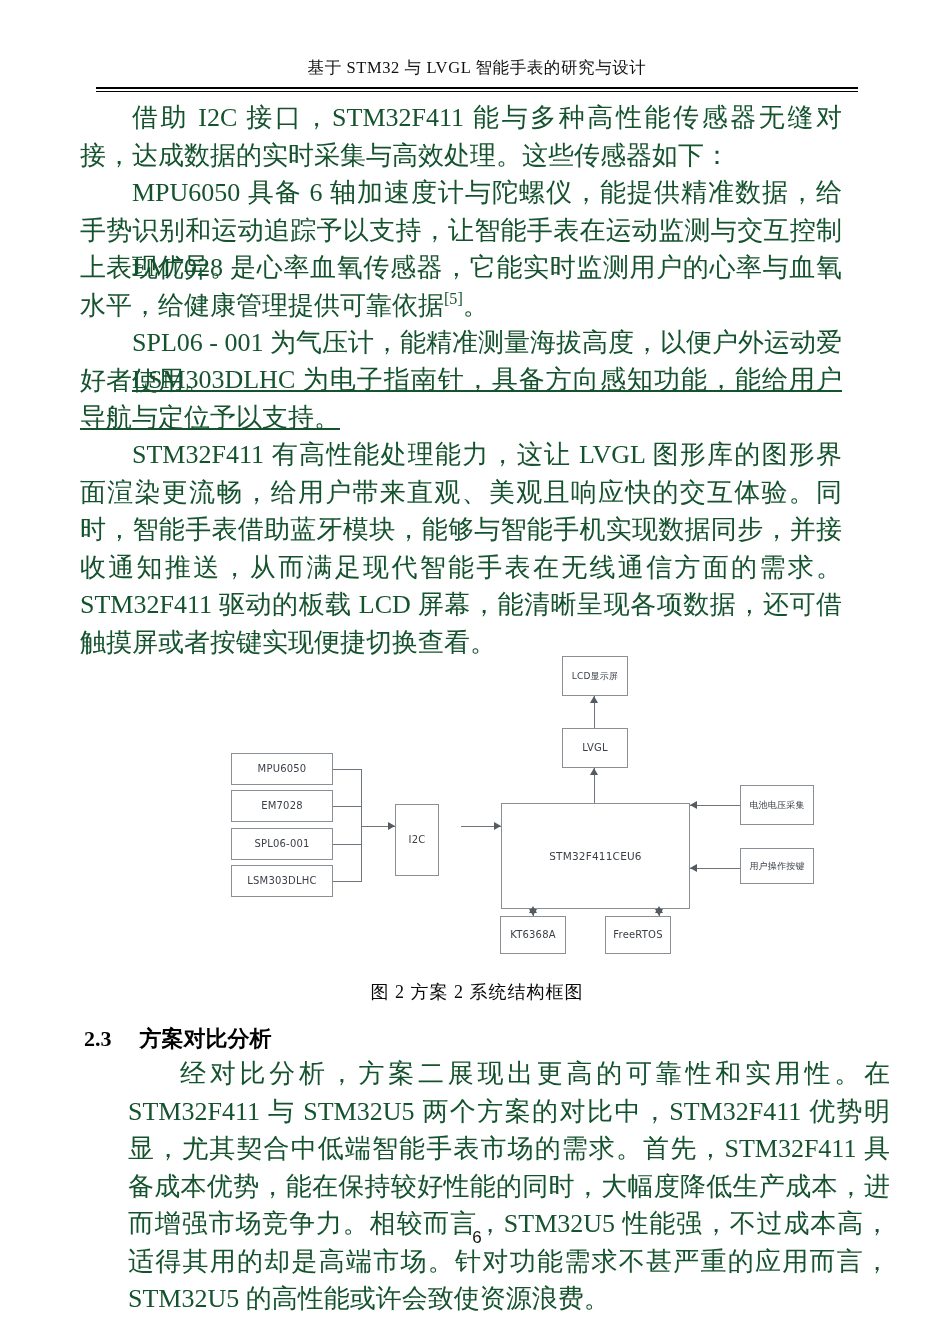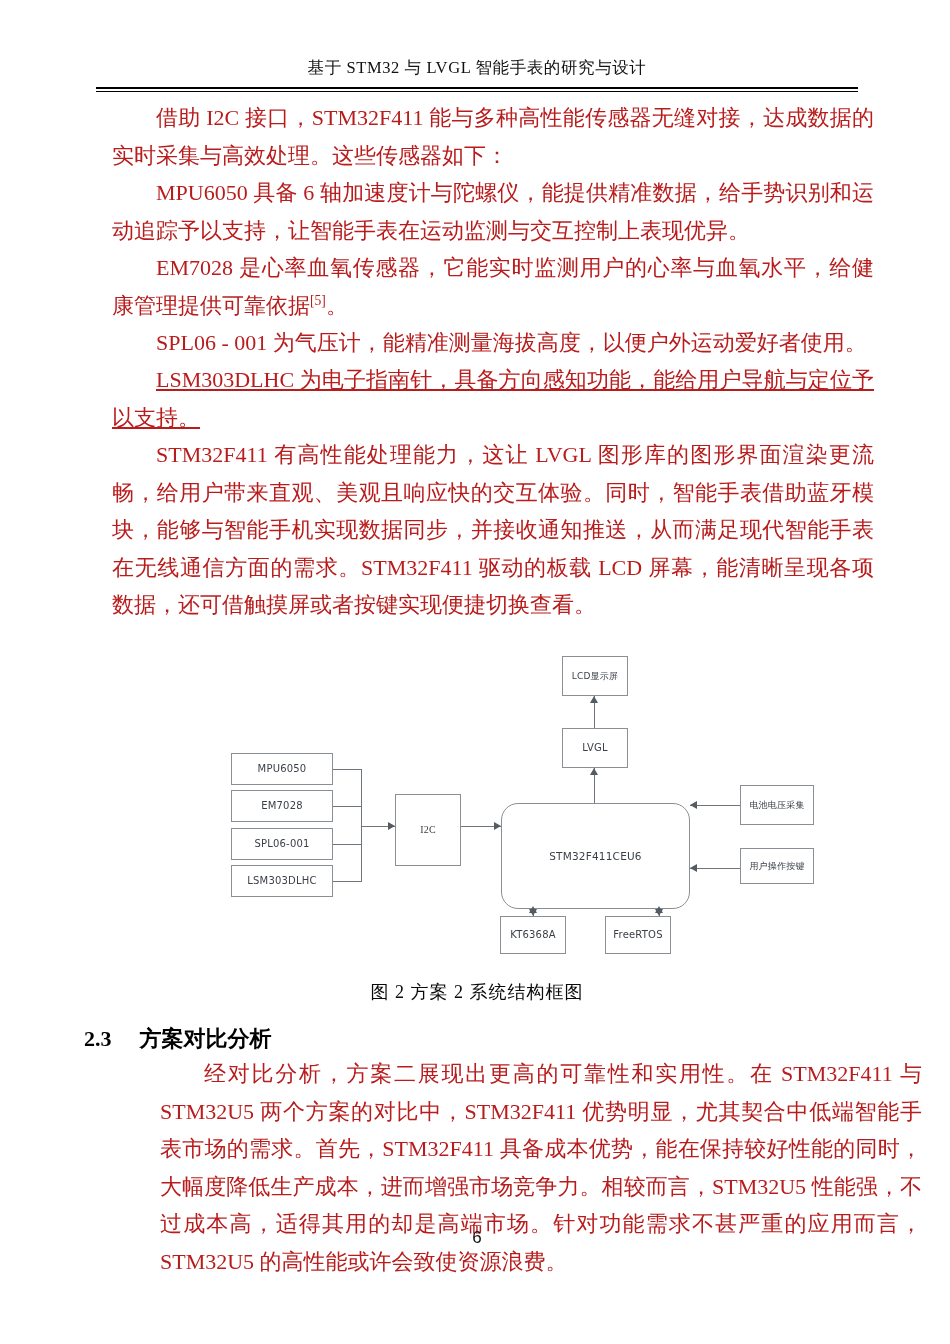--- a/index.html
+++ b/index.html
@@ -44,27 +44,27 @@
     left: 96px;
     top: 91px;
     width: 762px;
     height: 1px;
     background: #000;
   }
 
   
   .body-block {
     position: absolute;
-    left: 112px;
-    width: 762px;
-    font-size: 22px;
+    left: 80px;
+    width: 762px;
+    font-size: 26px;
     line-height: 37.5px;
     text-align: justify;
     text-justify: inter-character;
-    color: #b91c1c;
+    color: #14532d;
   }
   .para {
     text-indent: 2em;
     margin: 0;
   }
   sup.cite {
     font-size: 0.62em;
     vertical-align: super;
     line-height: 0;
   }
@@ -117,21 +117,21 @@
     align-items: center;
     justify-content: center;
     font-family: "DejaVu Sans", "Liberation Sans", sans-serif;
     font-size: 10px;
     color: #3a3f46;
     letter-spacing: 0.2px;
     text-align: center;
     line-height: 1.2;
   }
   .node.cn { font-size: 9px; }
-  .node.mcu { font-size: 10.5px; border-radius: 17px; }
+  .node.mcu { font-size: 10.5px; }
 
   
   .ln {
     position: absolute;
     background: #6f757c;
   }
   .ln.h { height: 1px; }
   .ln.v { width: 1px; }
 
   .arrow {
@@ -231,21 +231,21 @@
       <div class="ln h" style="left:333px; top:129px; width:28px;"></div>
       <div class="ln h" style="left:333px; top:166px; width:28px;"></div>
       <div class="ln h" style="left:333px; top:204px; width:28px;"></div>
       <div class="ln h" style="left:333px; top:241px; width:28px;"></div>
 
       <div class="ln v" style="left:361px; top:129px; height:113px;"></div>
 
       <div class="ln h" style="left:361px; top:186px; width:34px;"></div>
       <div class="arrow right" style="left:388px; top:182px;"></div>
 
-      <div class="node" style="left:395px; top:154px; width:66px; height:72px;font-family:Liberation Serif, serif;">I2C</div>
+      <div class="node" style="left:395px; top:164px; width:44px; height:72px;">I2C</div>
 
       <div class="ln h" style="left:461px; top:186px; width:40px;"></div>
       <div class="arrow right" style="left:494px; top:182px;"></div>
 
       <div class="node cn" style="left:740px; top:145px; width:74px; height:40px;">电池电压采集</div>
       <div class="ln h" style="left:690px; top:165px; width:50px;"></div>
       <div class="arrow left" style="left:690px; top:161px;"></div>
 
       <div class="node cn" style="left:740px; top:208px; width:74px; height:36px;">用户操作按键</div>
       <div class="ln h" style="left:690px; top:228px; width:50px;"></div>

